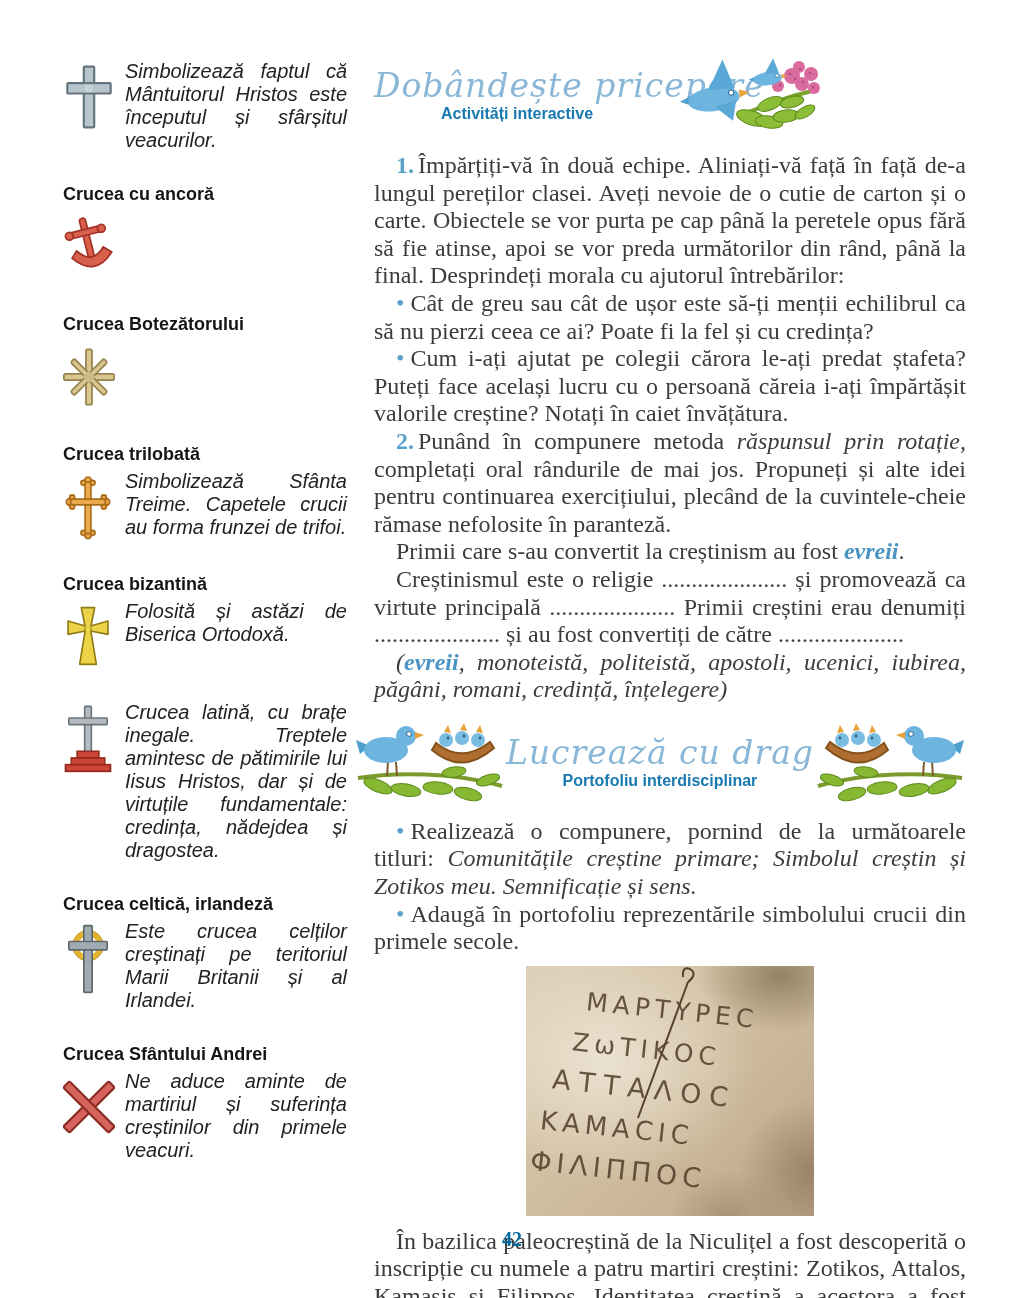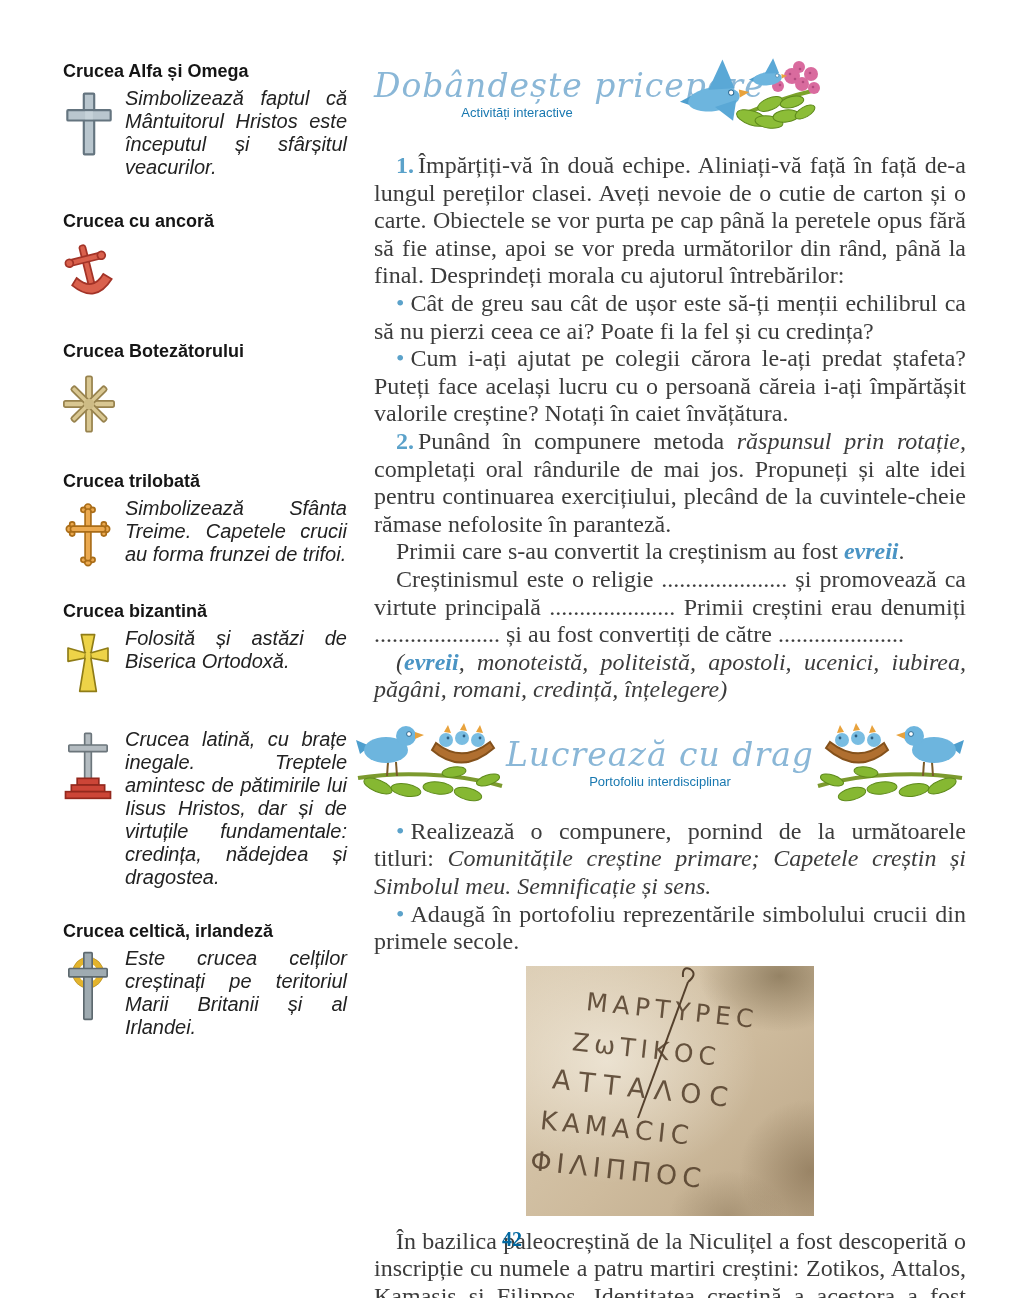--- a/index.html
+++ b/index.html
@@ -13,21 +13,21 @@
   .sb-row{display:flex;align-items:flex-start;}
   .sb-icon{flex:0 0 62px;display:flex;justify-content:flex-start;padding-top:2px;}
   .sb-text{margin:0;font-size:20px;line-height:23px;text-align:justify;color:#222;font-style:italic;}
 
   
   .main{position:absolute;left:374px;top:56px;width:592px;}
   .hdr1{display:flex;align-items:flex-start;}
   .hdr-titles{width:286px;text-align:center;padding-top:12px;}
   .script-title{font-family:"DejaVu Serif",serif;font-style:italic;font-size:33px;
                 line-height:36px;color:#8ab7d7;letter-spacing:1px;white-space:nowrap;}
-  .hdr-sub{font-size:13px;font-weight:normal;color:#1878b0;margin-top:1px;}
+  .hdr-sub{font-size:16px;font-weight:bold;color:#1878b0;margin-top:1px;}
   .birds1{margin-left:14px;}
 
   .bodytext{font-family:"Liberation Serif",serif;font-size:24px;line-height:27.6px;
             color:#3c3c3c;text-align:justify;margin-top:10px;}
   .bodytext p{margin:0;}
   .ind{text-indent:22px;}
   .num{color:#5ba2ca;font-weight:bold;margin-right:4px;}
   .blt{color:#5ba2ca;margin-right:6px;}
   .it{font-style:italic;}
   .blue-it{color:#4a94c4;font-style:italic;font-weight:bold;}
@@ -52,21 +52,20 @@
            font-family:"Liberation Serif",serif;font-size:20px;font-weight:bold;color:#0369a1;}
 </style>
 </head>
 <body>
 
 <div class="page">
 
   <div class="sidebar">
 
     <div class="sb-item">
-      <h3>Crucea Alfa și Omega</h3>
       <div class="sb-row">
         <span class="sb-icon">
           <svg viewBox="0 0 60 80" width="52" height="70">
             <g fill="#b9c6ce" stroke="#64747f" stroke-width="2.5">
               <rect x="24" y="5" width="12" height="70" rx="1"></rect>
               <rect x="5" y="24" width="50" height="12" rx="1"></rect>
             </g>
             <rect x="25.5" y="25.5" width="9" height="9" fill="#c6d2d9"></rect>
           </svg>
         </span>
@@ -188,20 +187,38 @@
             <g fill="#9fabb1" stroke="#5d696f" stroke-width="2">
               <rect x="25" y="4" width="10" height="80" rx="1"></rect>
               <rect x="7" y="23" width="46" height="10" rx="1"></rect>
             </g>
           </svg>
         </span>
         <p class="sb-text">Este crucea celților creștinați pe teritoriul Marii Britanii și al Irlandei.</p>
       </div>
     </div>
 
+    <div class="sb-item">
+      <h3>Crucea Sfântului Andrei</h3>
+      <div class="sb-row">
+        <span class="sb-icon">
+          <svg viewBox="0 0 60 80" width="52" height="70">
+            <g fill="#d5655c" stroke="#8e2d26" stroke-width="2.5">
+              <g transform="rotate(45 30 40)">
+                  <rect x="25" y="3" width="10" height="74" rx="2"></rect>
+                </g>
+              <g transform="rotate(-45 30 40)">
+                  <rect x="25" y="3" width="10" height="74" rx="2"></rect>
+                </g>
+            </g>
+          </svg>
+        </span>
+        <p class="sb-text">Ne aduce aminte de martiriul și suferința creștinilor din primele veacuri.</p>
+      </div>
+    </div>
 
   </div>
 
   <div class="main">
 
     <div class="hdr1">
       <div class="hdr-titles">
         <div class="script-title">Dobândește pricepere</div>
         <div class="hdr-sub">Activități interactive</div>
       </div>
@@ -343,21 +360,21 @@
                 <circle cx="110" cy="18" r="1.4"></circle>
                 <circle cx="126" cy="20" r="1.4"></circle>
             </g>
             <path d="M78,32 Q108,58 140,30 L136,24 Q108,46 82,25 Z" fill="#b06f30" stroke="#84511b" stroke-width="2"></path>
           </g>
         </svg>
       </span>
     </div>
 
     <div class="bodytext">
-      <p class="ind"><span class="blt">•</span><span>Realizează o compunere, pornind de la următoarele titluri: </span><span class="it">Comunitățile creștine primare; Capetele creștin și Simbolul meu. Semnificație și sens.</span></p>
+      <p class="ind"><span class="blt">•</span><span>Realizează o compunere, pornind de la următoarele titluri: </span><span class="it">Comunitățile creștine primare; Simbolul creștin și Zotikos meu. Semnificație și sens.</span></p>
       <p class="ind"><span class="blt">•</span><span>Adaugă în portofoliu reprezentările simbolului crucii din primele secole.</span></p>
     </div>
 
     <div class="photo">
       <svg width="288" height="250" viewBox="0 0 288 250">
         <line x1="162" y1="16" x2="112" y2="152" stroke="#55412d" stroke-width="2"></line>
         <path d="M162,16 q10,-8 2,-13 q-8,-3 -7,8" fill="none" stroke="#55412d" stroke-width="2"></path>
       </svg>
       <span class="gline" style="left:60px;top:30px;font-size:25px;">ΜΑΡΤΥΡΕC</span>
       <span class="gline" style="left:46px;top:69px;font-size:25px;">ΖωΤΙΚΟC</span>

